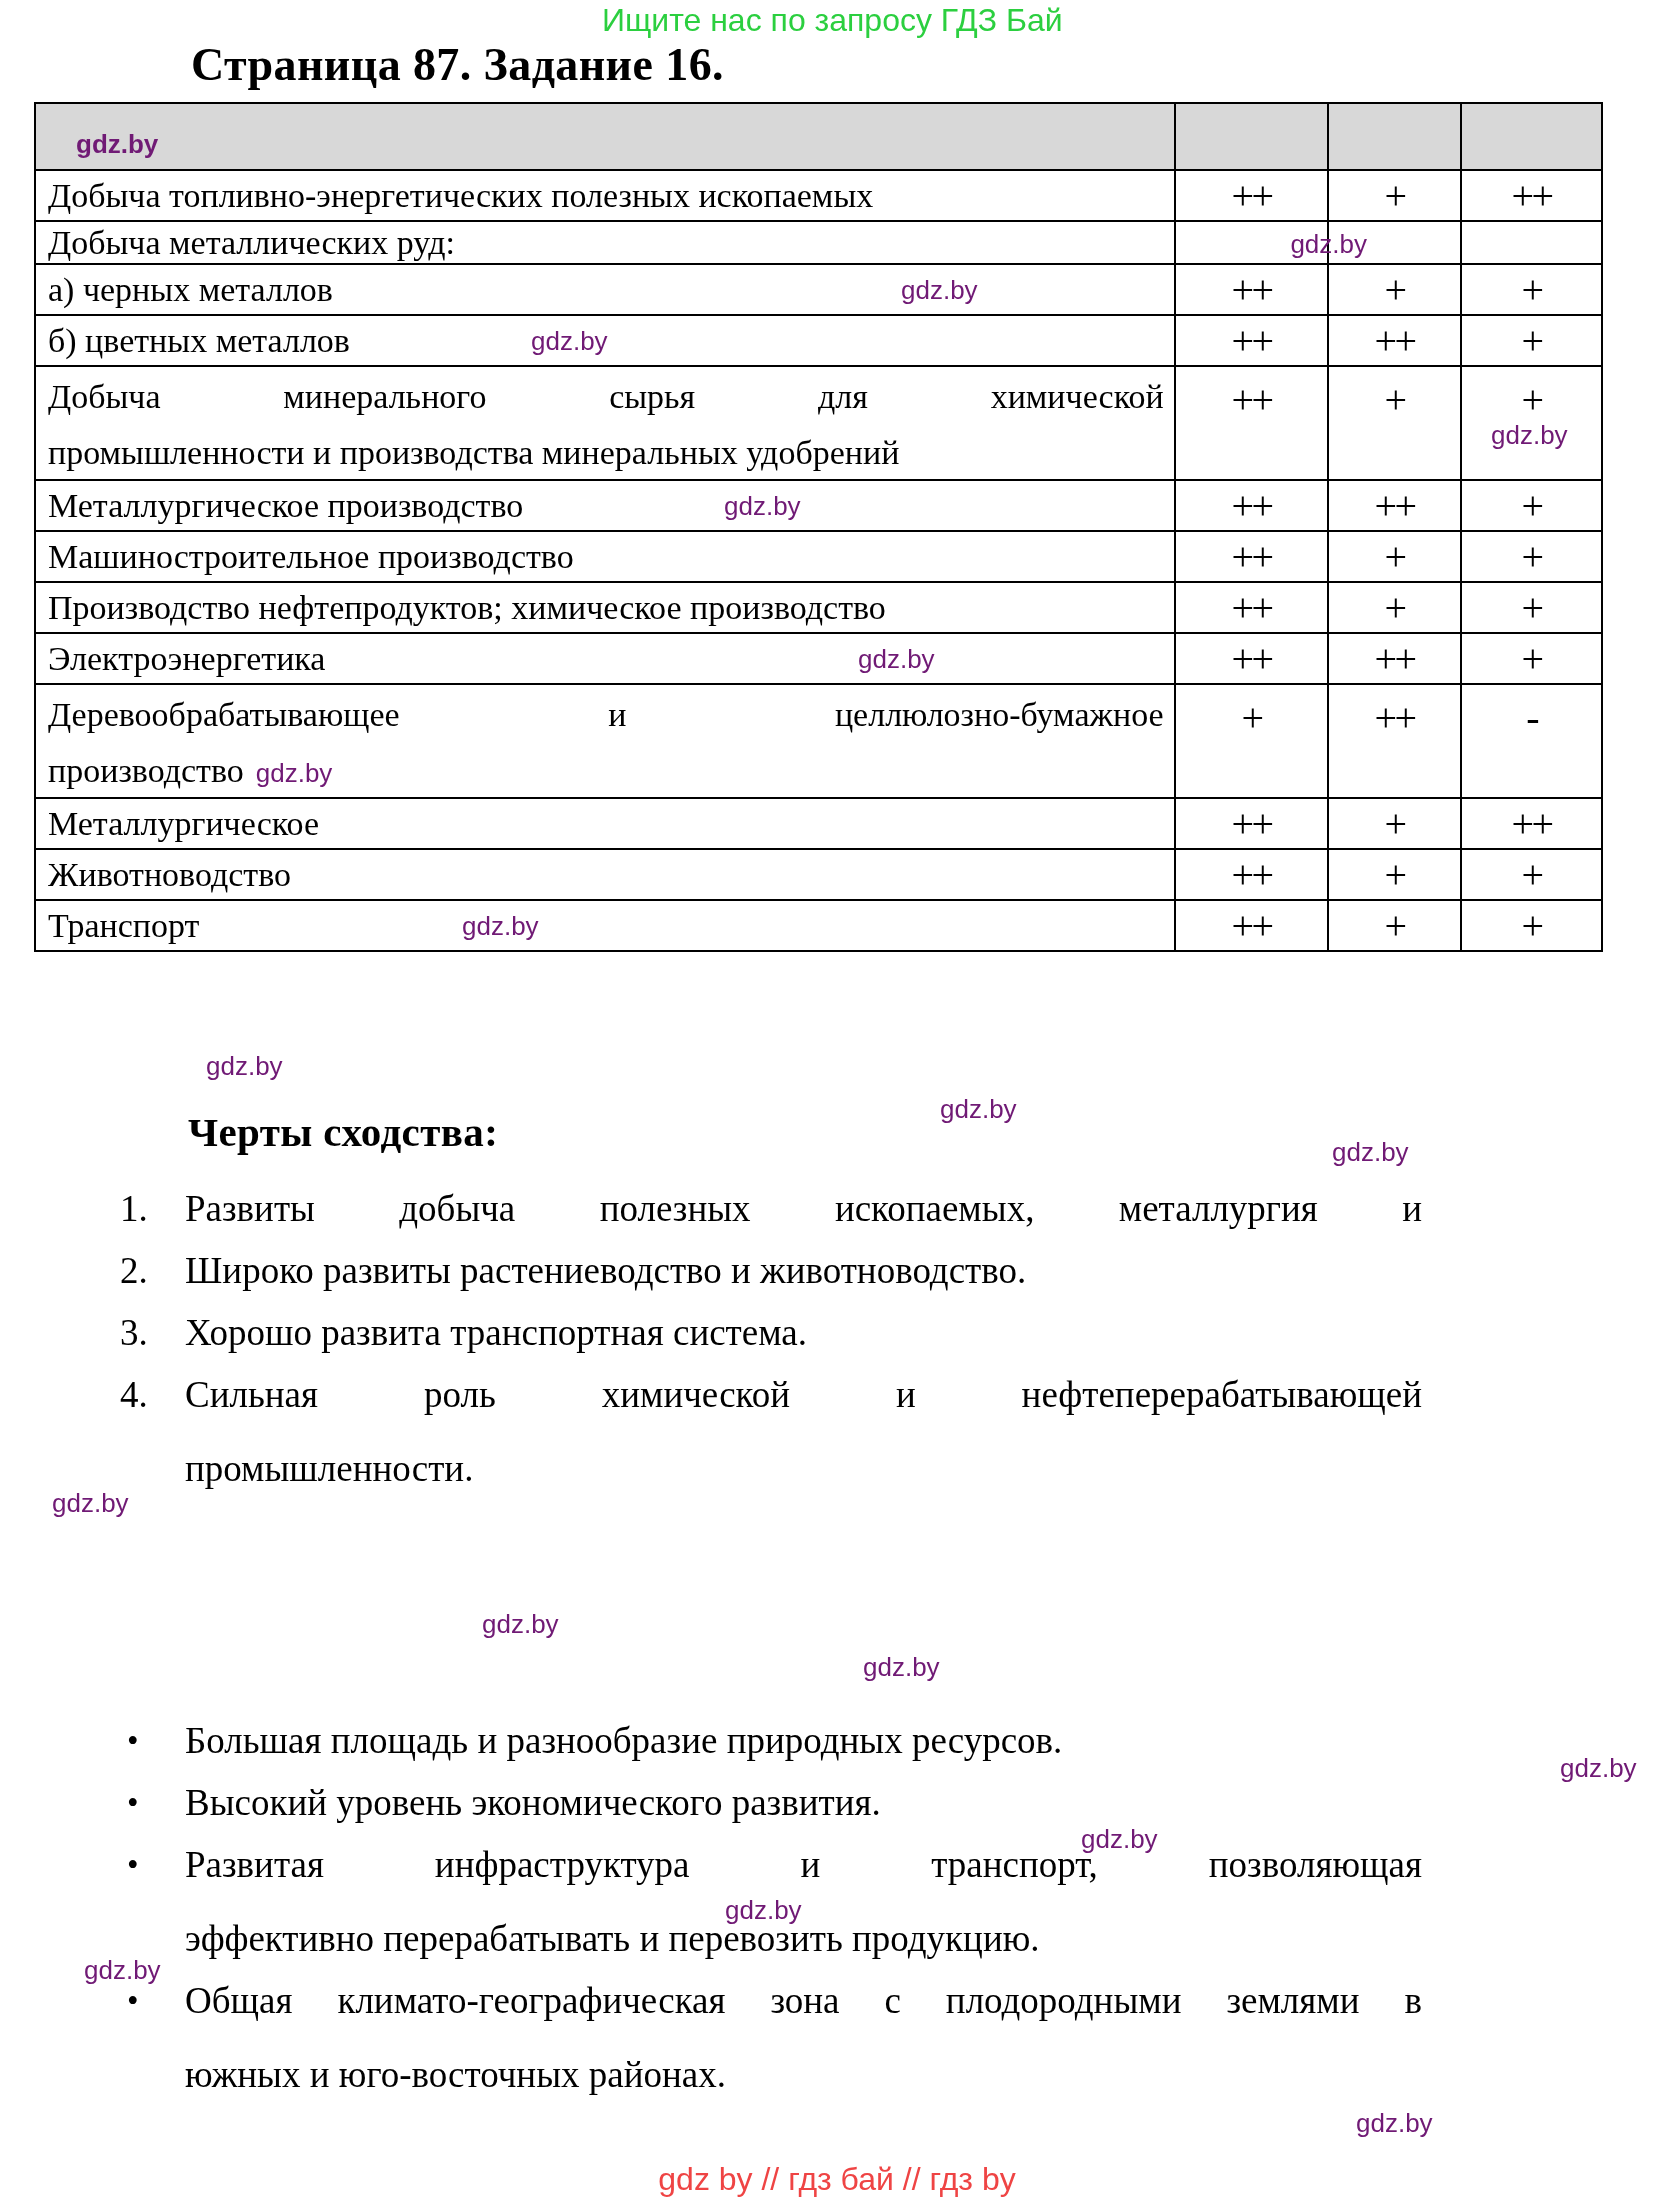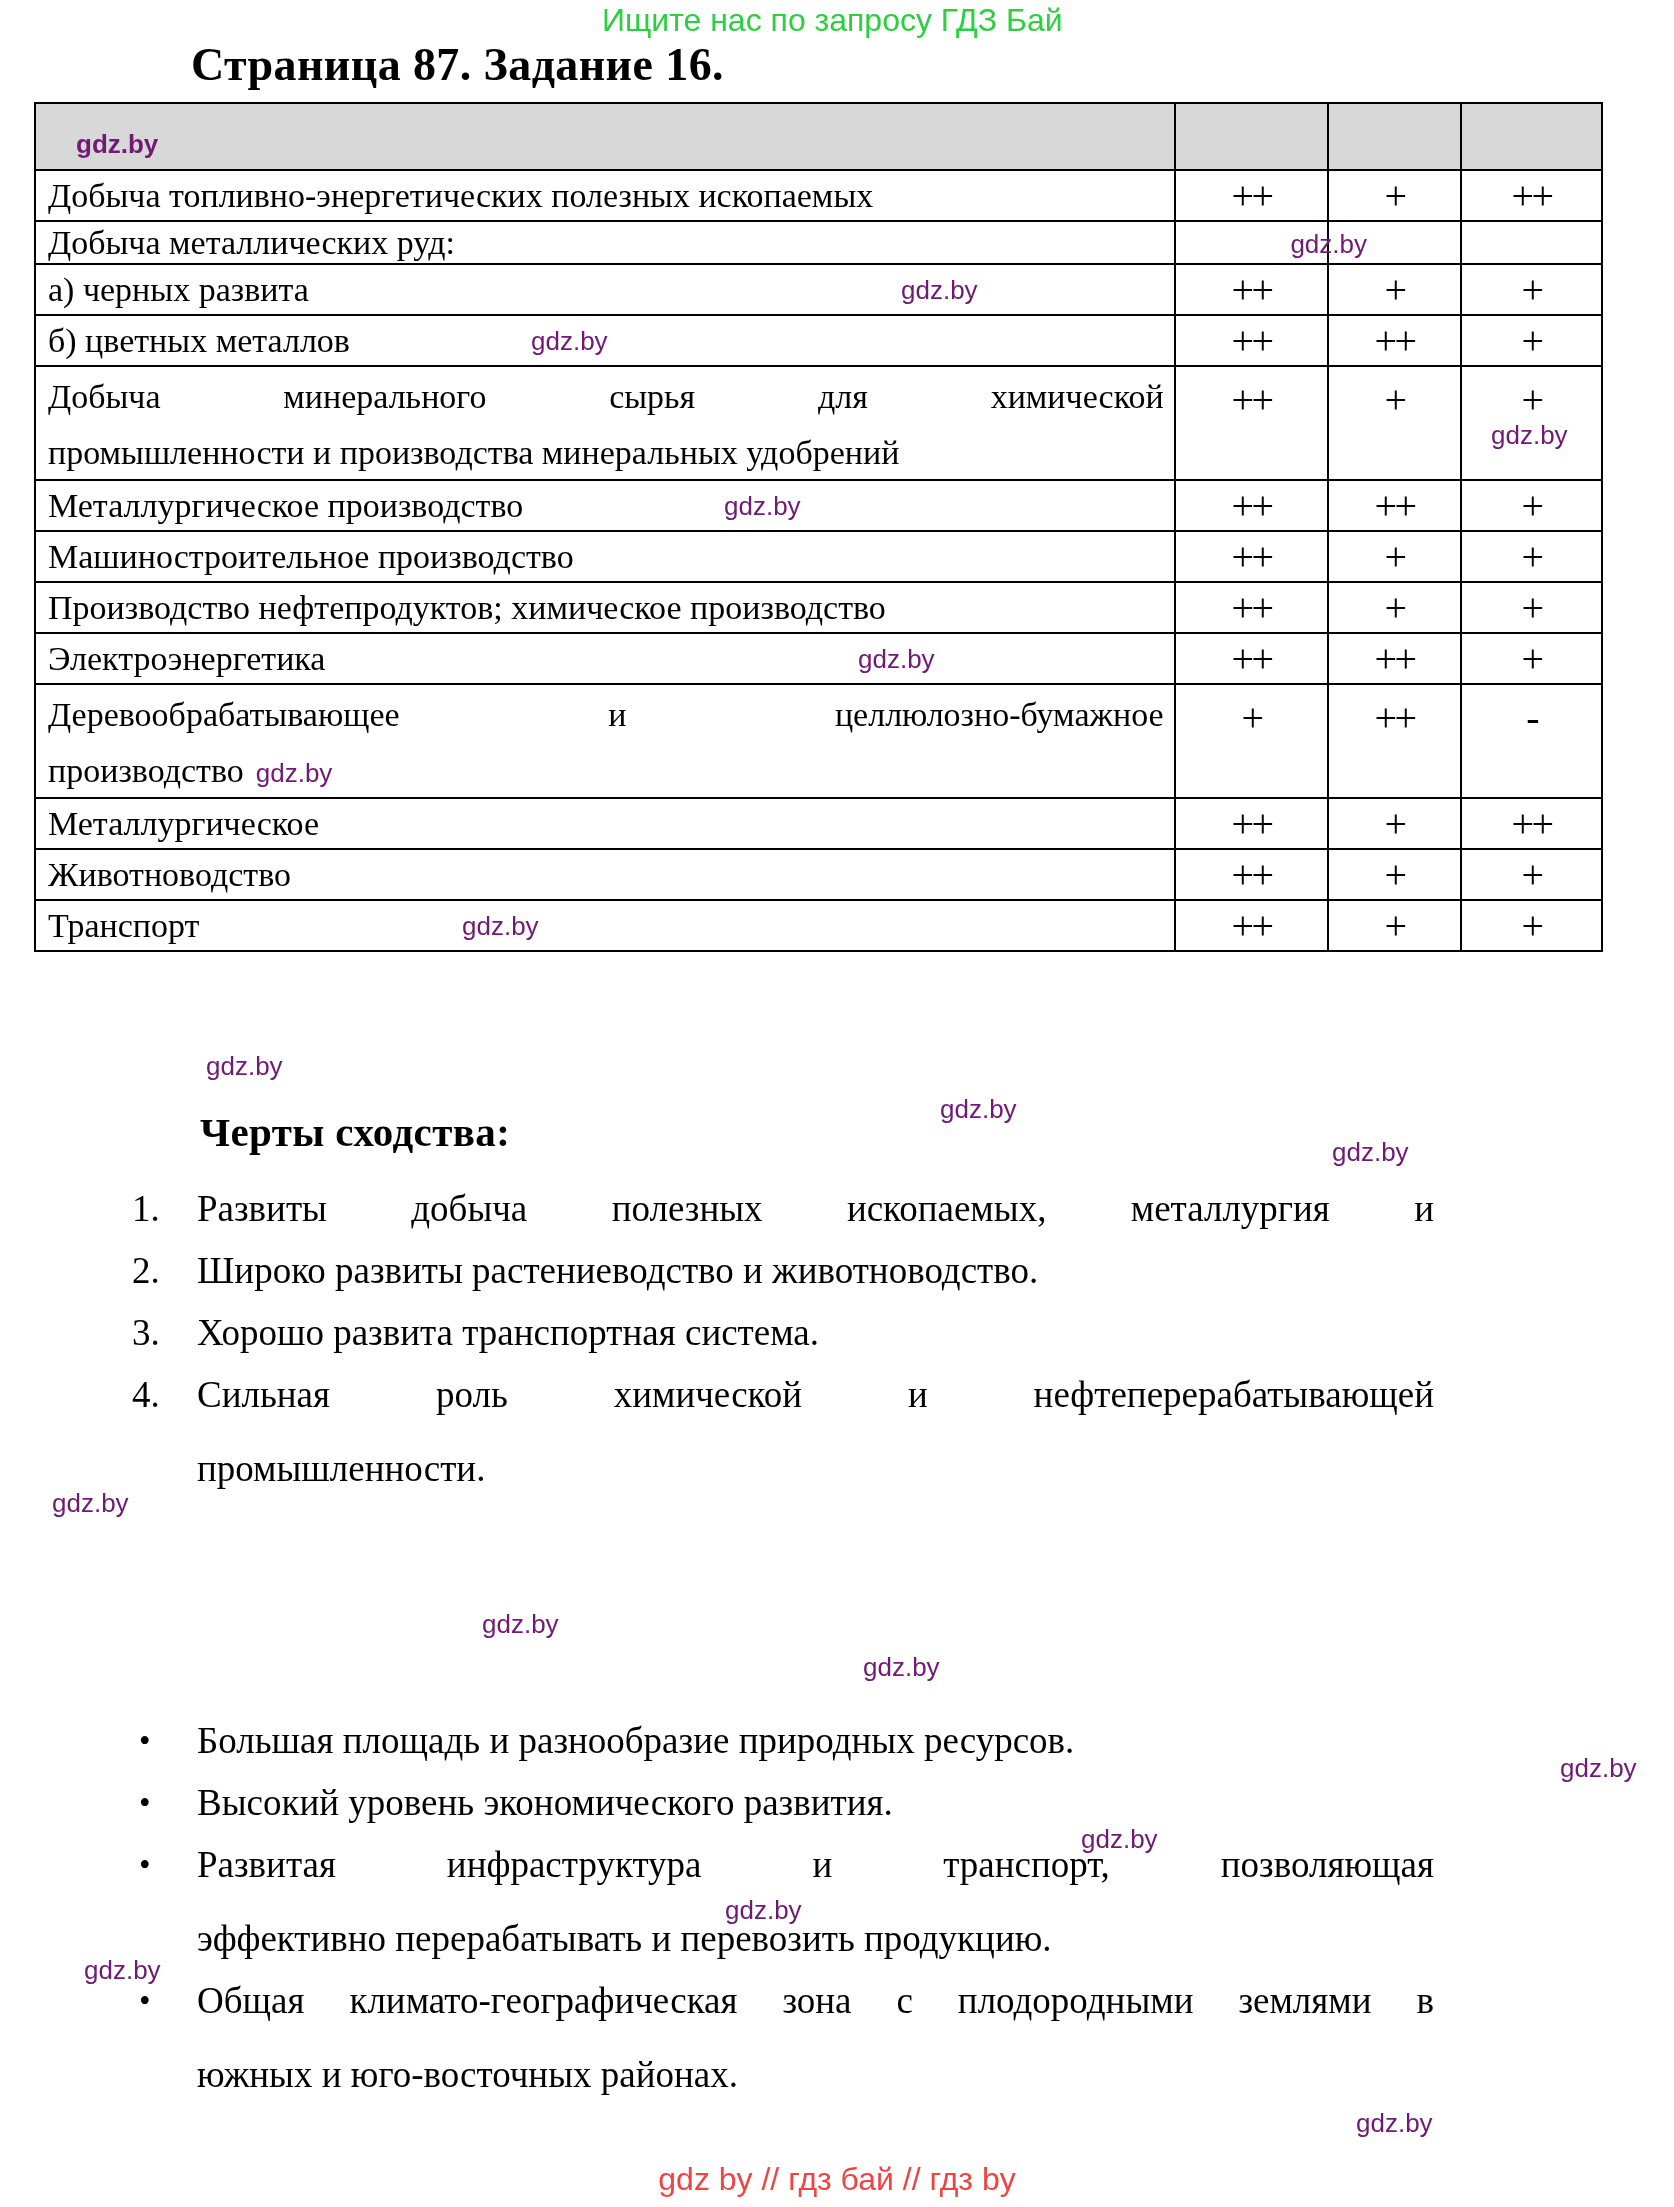--- a/index.html
+++ b/index.html
@@ -35,21 +35,21 @@
       white-space:nowrap;letter-spacing:0;}
   .wm.free{position:absolute;}
   .cell-wm{position:absolute;top:50%;transform:translateY(-50%);}
   .r3 .cell-wm{left:865px;} .r4 .cell-wm{left:495px;} .r6 .cell-wm{left:688px;}
   .r9 .cell-wm{left:822px;}  .r13 .cell-wm{left:426px;}
   .r2 .val-wm{position:absolute;top:6.9px;right:-40px;z-index:2;}
   .r5 .val3-wm{position:absolute;top:53px;left:29px;}
   .inline-wm{margin-left:12px;font-size:26px;font-family:"Liberation Sans",sans-serif;}
 
   
-  .sec{position:absolute;left:12px;width:1509px;}
+  .sec{position:absolute;left:0;width:1509px;}
   #sim{top:1108px;} #reasons{top:1716px;}
   .sec h2{margin:0 0 27.5px 188px;font-size:41px;font-weight:bold;letter-spacing:0.4px;}
   .sec ul,.sec ol{margin:0;padding:0;}
   .sec li{list-style:none;position:relative;padding-left:185px;padding-right:87px;
           margin:0 0 12px 0;font-size:37px;}
   .sec .marker{position:absolute;left:120px;top:0;line-height:50px;}
   .sec li.bullet .marker{left:127px;font-size:33px;}
   .line{line-height:50px;}
   .line + .line{margin-top:24px;}
   .jline{display:flex;justify-content:space-between;}
@@ -91,21 +91,21 @@
           <td class="val val2"><span class="v">+</span></td>
           <td class="val val3"><span class="v">++</span></td>
         </tr>
         <tr class="r2 single">
           <td class="label-cell"><span>Добыча металлических руд:</span></td>
           <td class="val val1"><span class="v"></span><span class="wm val-wm">gdz.by</span></td>
           <td class="val val2"><span class="v"></span></td>
           <td class="val val3"><span class="v"></span></td>
         </tr>
         <tr class="r3 single">
-          <td class="label-cell"><span>а) черных развита</span><span class="wm cell-wm">gdz.by</span></td>
+          <td class="label-cell"><span>а) черных металлов</span><span class="wm cell-wm">gdz.by</span></td>
           <td class="val val1"><span class="v">++</span></td>
           <td class="val val2"><span class="v">+</span></td>
           <td class="val val3"><span class="v">+</span></td>
         </tr>
         <tr class="r4 single">
           <td class="label-cell"><span>б) цветных металлов</span><span class="wm cell-wm">gdz.by</span></td>
           <td class="val val1"><span class="v">++</span></td>
           <td class="val val2"><span class="v">++</span></td>
           <td class="val val3"><span class="v">+</span></td>
         </tr>

